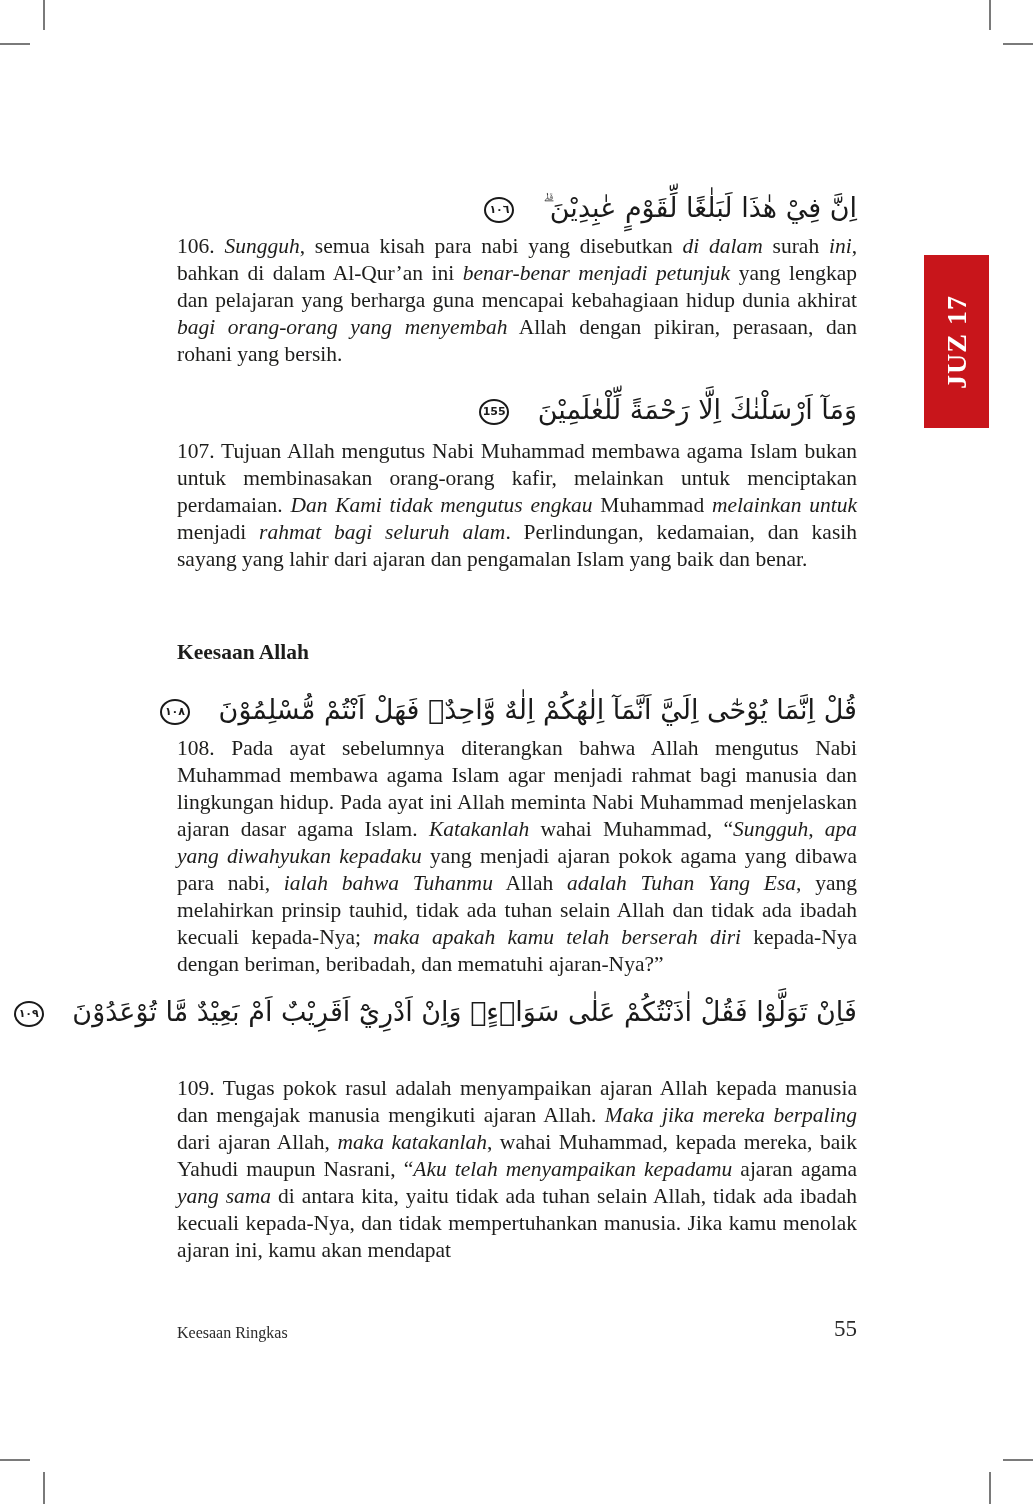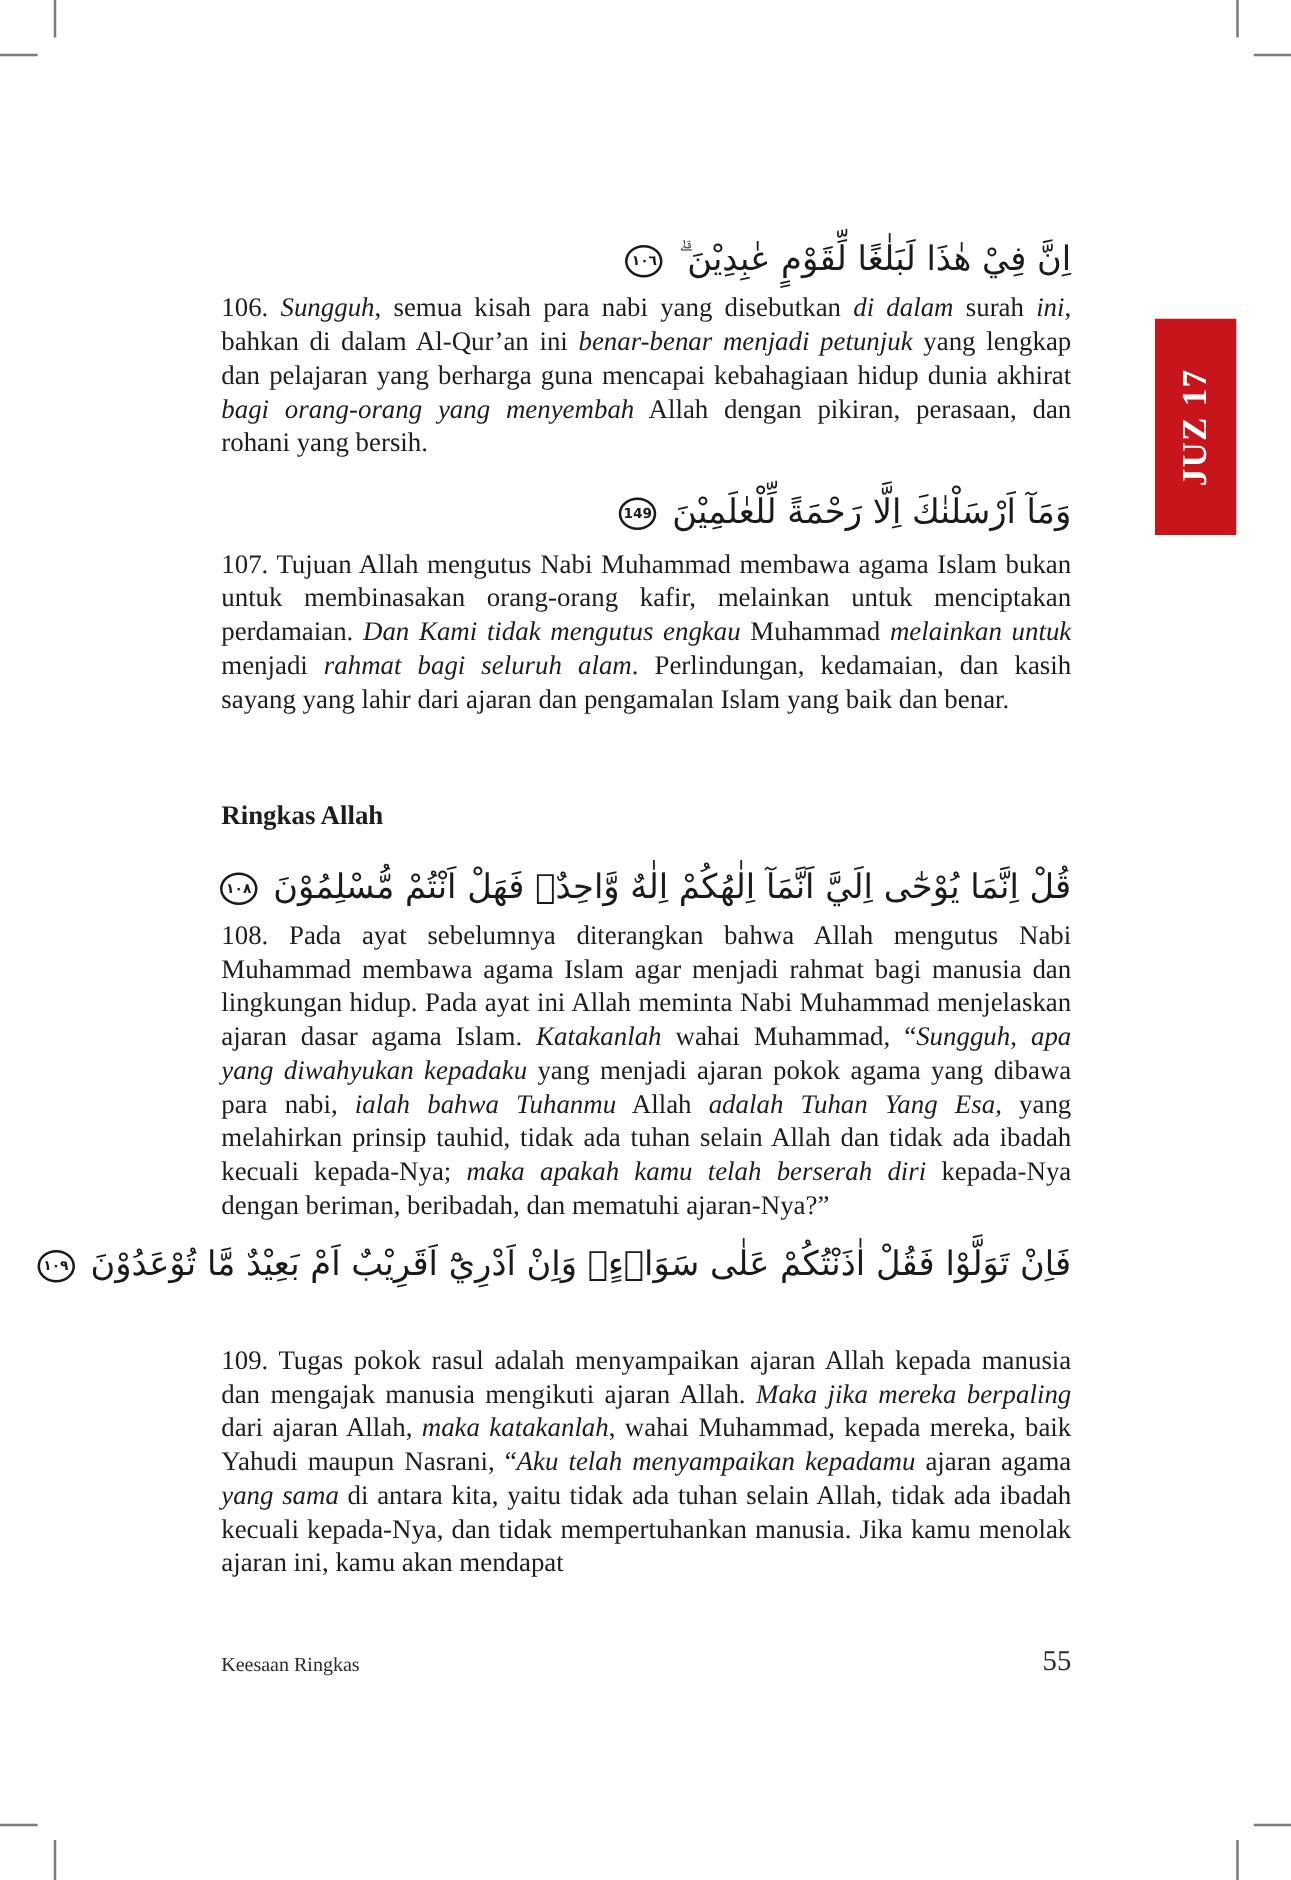--- a/index.html
+++ b/index.html
@@ -9,21 +9,21 @@
   .crop.h { height: 2px; width: 30px; }
   .page { position: absolute; left: 177px; top: 0; width: 680px; }
   .arabic {
     position: absolute; right: 0; width: 680px; text-align: right;
     font-family: "DejaVu Sans", sans-serif; font-size: 27px; direction: rtl;
     color: #1a1a1a; white-space: nowrap; line-height: 40px;
   }
   .ayah-mark {
     display: inline-block; width: 26px; height: 22px; border: 2px solid #1a1a1a;
     border-radius: 50%; font-size: 11px; line-height: 22px; text-align: center;
-    vertical-align: middle; margin-right: 4px; direction: ltr; font-weight: bold;
+    vertical-align: middle; margin-right: 20px; direction: ltr; font-weight: bold;
   }
   .para {
     position: absolute; left: 0; width: 680px;
     font-size: 21.5px; line-height: 27px; text-align: justify;
     font-family: "Liberation Serif", "DejaVu Serif", serif; color: #1d1d1b;
     hyphens: manual;
   }
   .para p { margin: 0; }
   .para i { font-style: italic; margin-top: 40px; }
   .heading {
@@ -70,27 +70,27 @@
   <div class="arabic" style="top:188px;">
     <span>اِنَّ فِيْ هٰذَا لَبَلٰغًا لِّقَوْمٍ عٰبِدِيْنَ ۗ</span>
     <span class="ayah-mark">١٠٦</span>
   </div>
   <div class="para" style="top:233px;">
     <p><span>106. </span><i>Sungguh</i><span>, semua kisah para nabi yang disebutkan </span><i>di dalam</i><span> surah </span><i>ini</i><span>, bahkan di dalam Al-Qur’an ini </span><i>benar-benar menjadi petunjuk</i><span> yang leng­kap dan pelajaran yang berharga guna mencapai kebahagiaan hidup dunia akhirat </span><i>bagi orang-orang yang menyembah</i><span> Allah dengan pikiran, perasaan, dan rohani yang bersih.</span></p>
   </div>
 
   <div class="arabic" style="top:390px;">
     <span>وَمَآ اَرْسَلْنٰكَ اِلَّا رَحْمَةً لِّلْعٰلَمِيْنَ</span>
-    <span class="ayah-mark">149</span>
+    <span class="ayah-mark">155</span>
   </div>
   <div class="para" style="top:438px;">
     <p><span>107. Tujuan Allah mengutus Nabi Muhammad membawa agama Is­lam bukan untuk membinasakan orang-orang kafir, melainkan untuk menciptakan perdamaian. </span><i>Dan Kami tidak mengutus engkau</i><span> Muham­mad </span><i>melainkan untuk</i><span> menjadi </span><i>rahmat bagi seluruh alam</i><span>. Perlindungan, kedamaian, dan kasih sayang yang lahir dari ajaran dan pengamalan Islam yang baik dan benar.</span></p>
   </div>
 
-  <div class="heading">Ringkas Allah</div>
+  <div class="heading">Keesaan Allah</div>
 
   <div class="arabic" style="top:690px;">
     <span>قُلْ اِنَّمَا يُوْحٰٓى اِلَيَّ اَنَّمَآ اِلٰهُكُمْ اِلٰهٌ وَّاحِدٌۚ فَهَلْ اَنْتُمْ مُّسْلِمُوْنَ</span>
     <span class="ayah-mark">١٠٨</span>
   </div>
   <div class="para" style="top:735px;">
     <p><span>108. Pada ayat sebelumnya diterangkan bahwa Allah mengutus Nabi Muhammad membawa agama Islam agar menjadi rahmat bagi ma­nusia dan lingkungan hidup. Pada ayat ini Allah meminta Nabi Mu­hammad menjelaskan ajaran dasar agama Islam. </span><i>Katakanlah</i><span> wahai Muhammad, “</span><i>Sungguh, apa yang diwahyukan kepadaku</i><span> yang menjadi ajaran pokok agama yang dibawa para nabi, </span><i>ialah bahwa Tuhanmu</i><span> Allah </span><i>adalah Tuhan Yang Esa</i><span>, yang melahirkan prinsip tauhid, tidak ada tuhan selain Allah dan tidak ada ibadah kecuali kepada-Nya; </span><i>maka apakah kamu telah berserah diri</i><span> kepada-Nya dengan beriman, beribadah, dan mematuhi ajaran-Nya?”</span></p>
   </div>
 
   <div class="arabic" style="top:992px;">

